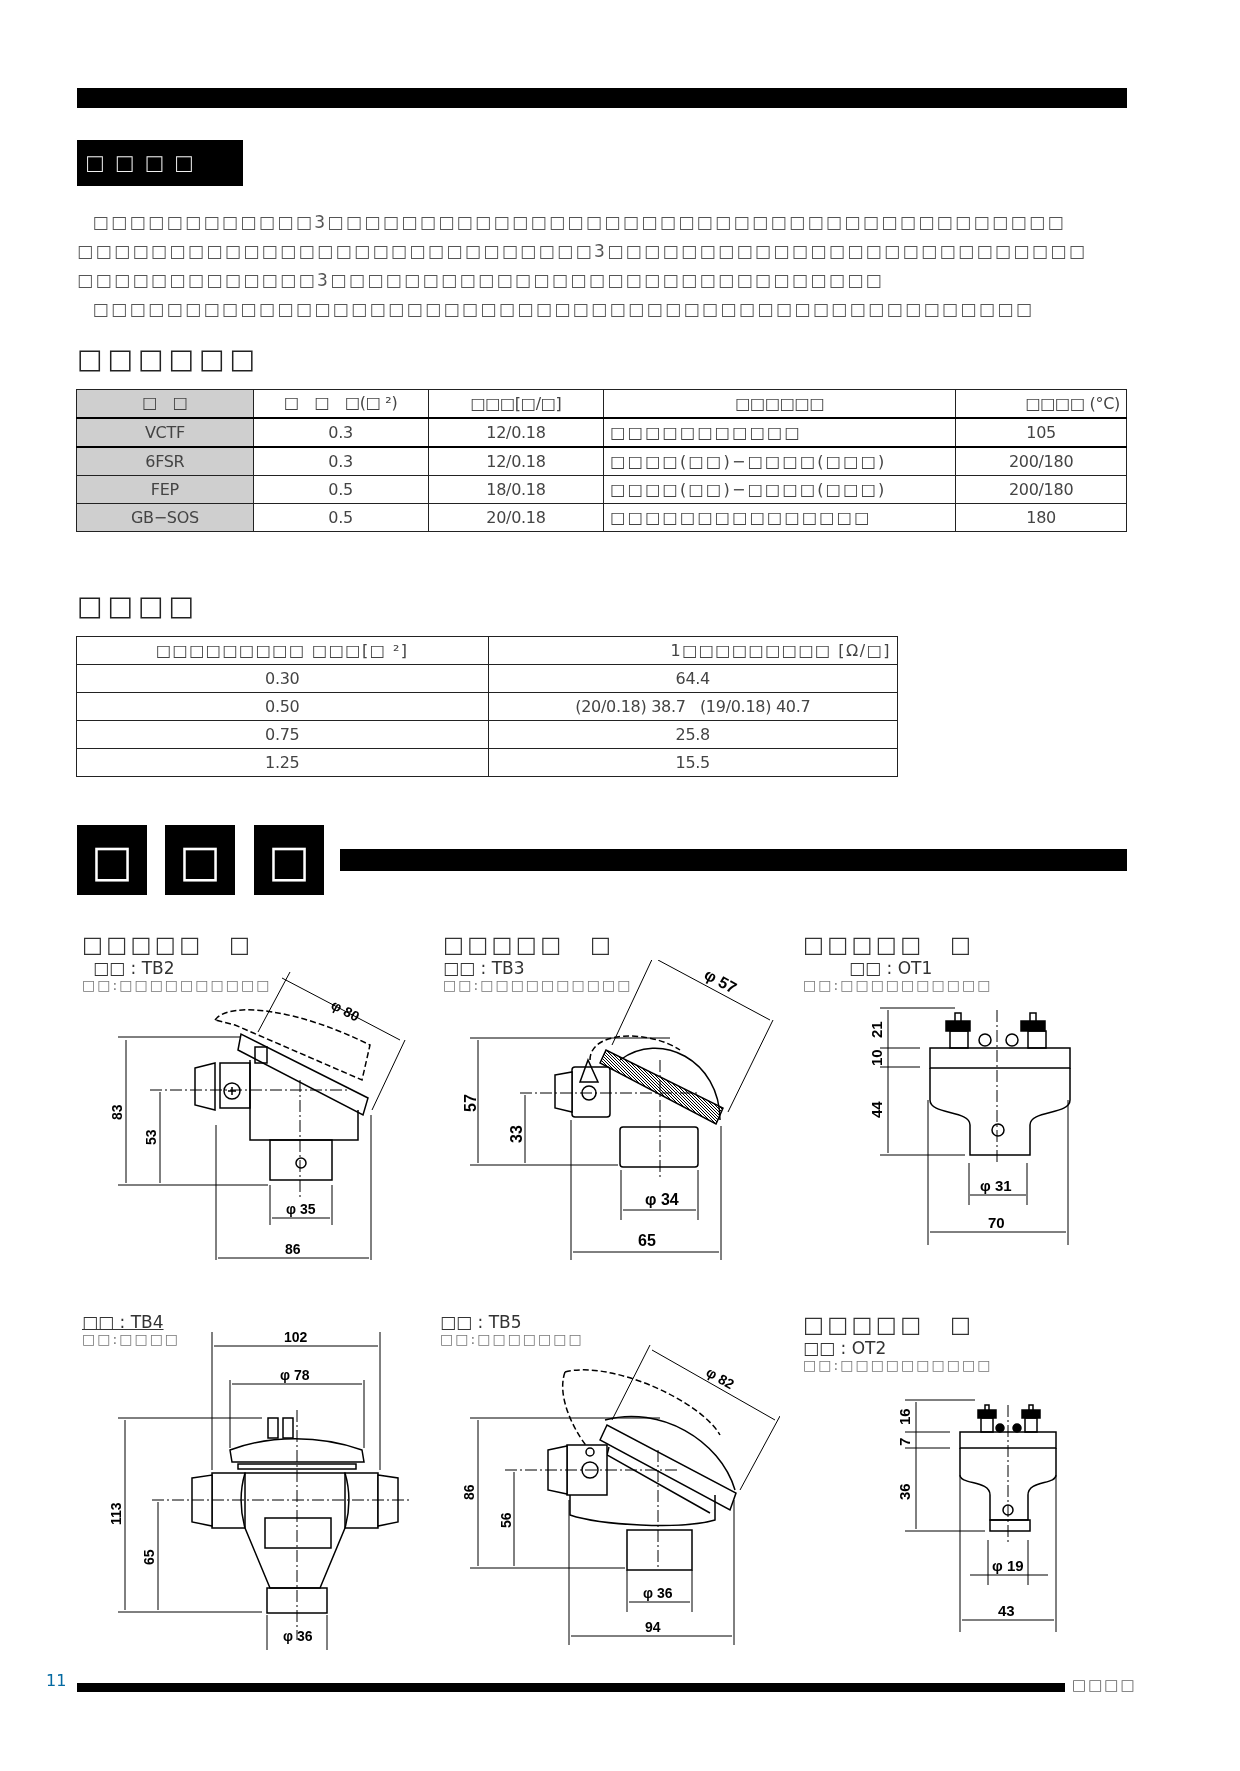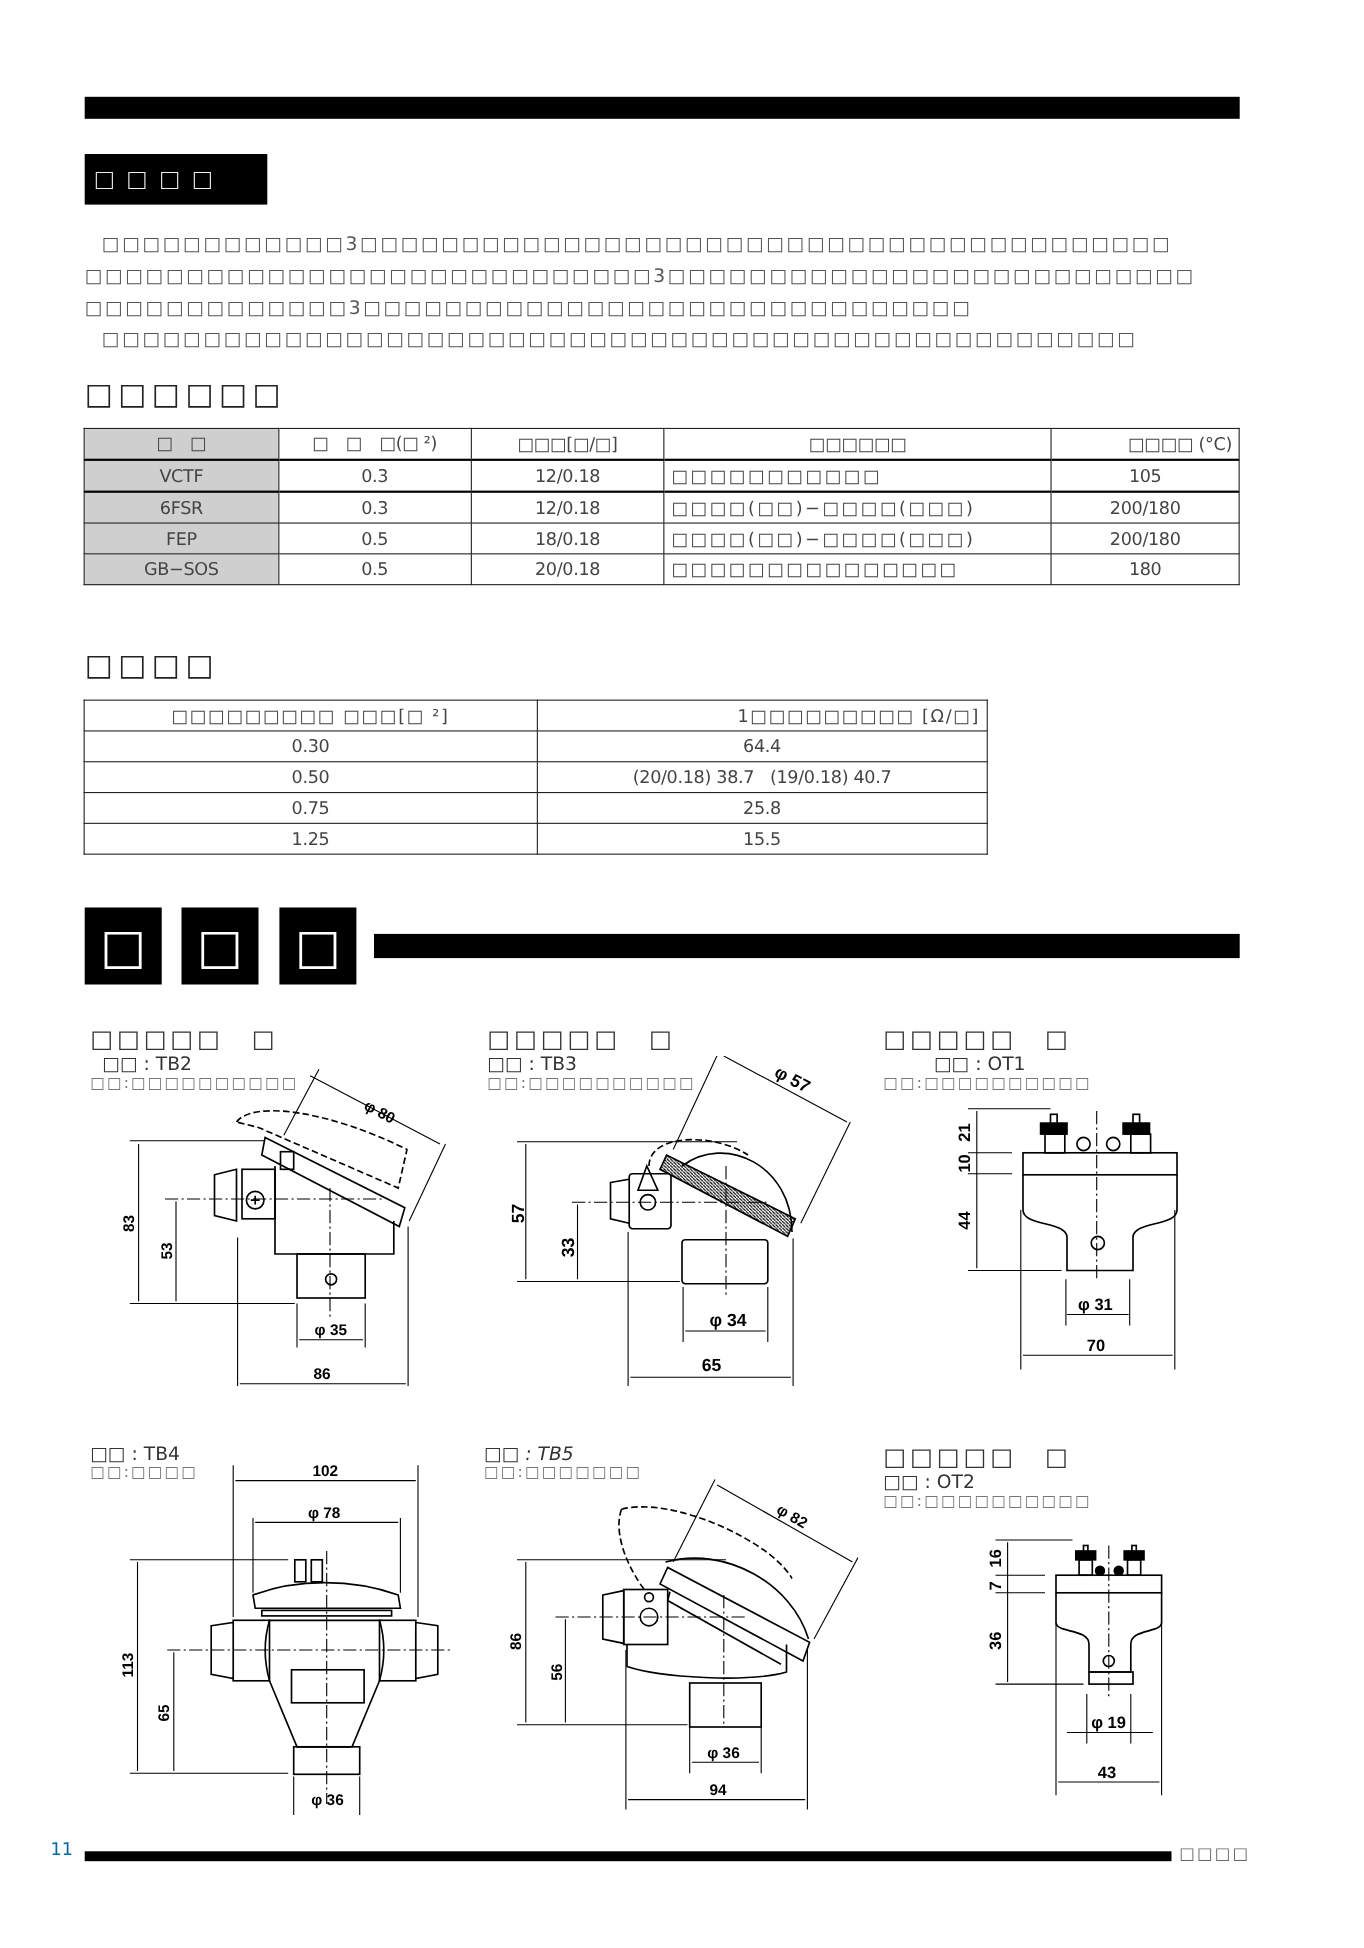--- a/index.html
+++ b/index.html
@@ -230,21 +230,21 @@
   <line x1="928" y1="1100" x2="928" y2="1245" stroke-width="1"></line>
   <line x1="1068" y1="1100" x2="1068" y2="1245" stroke-width="1"></line>
   <line x1="930" y1="1232" x2="1066" y2="1232" stroke-width="1"></line>
   <text x="882" y="1038" transform="rotate(-90 882 1038)" stroke="none" style="font-size:15px">21</text>
   <text x="882" y="1066" transform="rotate(-90 882 1066)" stroke="none" style="font-size:15px">10</text>
   <text x="882" y="1118" transform="rotate(-90 882 1118)" stroke="none" style="font-size:15px">44</text>
   <text x="980" y="1191" stroke="none" style="font-size:15px">φ 31</text>
   <text x="988" y="1228" stroke="none" style="font-size:15px">70</text>
 </svg>
 
-<div class="abs dmodel" style="left:82px;top:1312px;">□□ : TB4</div>
+<div class="abs dmodel" style="left:82px;top:1312px;text-decoration:underline;">□□ : TB4</div>
 <div class="abs dmat" style="left:82px;top:1331px;">□□:□□□□</div>
 <svg class="abs" style="left:100px;top:1330px;" width="320" height="320" viewBox="100 1330 320 320" stroke="#000" fill="none" stroke-width="1.5">
   <rect x="268" y="1418" width="10" height="20"></rect>
   <rect x="283" y="1418" width="10" height="20"></rect>
   <path d="M230 1450 C270 1435, 320 1435, 362 1450 L364 1462 L232 1462 Z" fill="#fff"></path>
   <rect x="238" y="1464" width="118" height="5"></rect>
   <path d="M245 1473 L345 1473 C350 1490, 350 1510, 345 1528 L320 1588 L270 1588 L245 1528 C240 1510, 240 1490, 245 1473 Z" fill="#fff"></path>
   <rect x="212" y="1473" width="33" height="55"></rect>
   <rect x="345" y="1473" width="33" height="55"></rect>
   <polygon points="192,1478 212,1475 212,1526 192,1522" fill="#fff"></polygon>
@@ -265,21 +265,21 @@
   <line x1="232" y1="1384" x2="362" y2="1384" stroke-width="1"></line>
   <line x1="267" y1="1615" x2="267" y2="1650" stroke-width="1"></line>
   <line x1="327" y1="1615" x2="327" y2="1650" stroke-width="1"></line>
   <text x="284" y="1342" stroke="none">102</text>
   <text x="280" y="1380" stroke="none">φ 78</text>
   <text x="121" y="1525" transform="rotate(-90 121 1525)" stroke="none">113</text>
   <text x="154" y="1565" transform="rotate(-90 154 1565)" stroke="none">65</text>
   <text x="283" y="1641" stroke="none">φ 36</text>
 </svg>
 
-<div class="abs dmodel" style="left:440px;top:1312px;font-style:italic;">□□ : TB5</div>
+<div class="abs dmodel" style="left:440px;top:1312px;">□□ : TB5</div>
 <div class="abs dmat" style="left:440px;top:1331px;">□□:□□□□□□□</div>
 <svg class="abs" style="left:460px;top:1340px;" width="320" height="320" viewBox="460 1340 320 320" stroke="#000" fill="none" stroke-width="1.5">
   <path d="M565 1372 C610 1360, 700 1400, 720 1435" stroke-dasharray="6 3"></path>
   <path d="M565 1372 C555 1400, 580 1440, 590 1450" stroke-dasharray="6 3"></path>
   <path d="M605 1420 C660 1405, 720 1440, 735 1490" fill="#fff"></path>
   <polygon points="600,1440 607,1425 736,1493 730,1510" fill="#fff"></polygon>
   <path d="M609 1447 L607 1455 L710 1513"></path>
   <path d="M570 1495 L570 1515 C600 1525, 680 1530, 715 1520 L715 1495"></path>
   <rect x="567" y="1445" width="40" height="50" fill="#fff"></rect>
   <polygon points="548,1450 567,1446 567,1494 548,1490" fill="#fff"></polygon>

